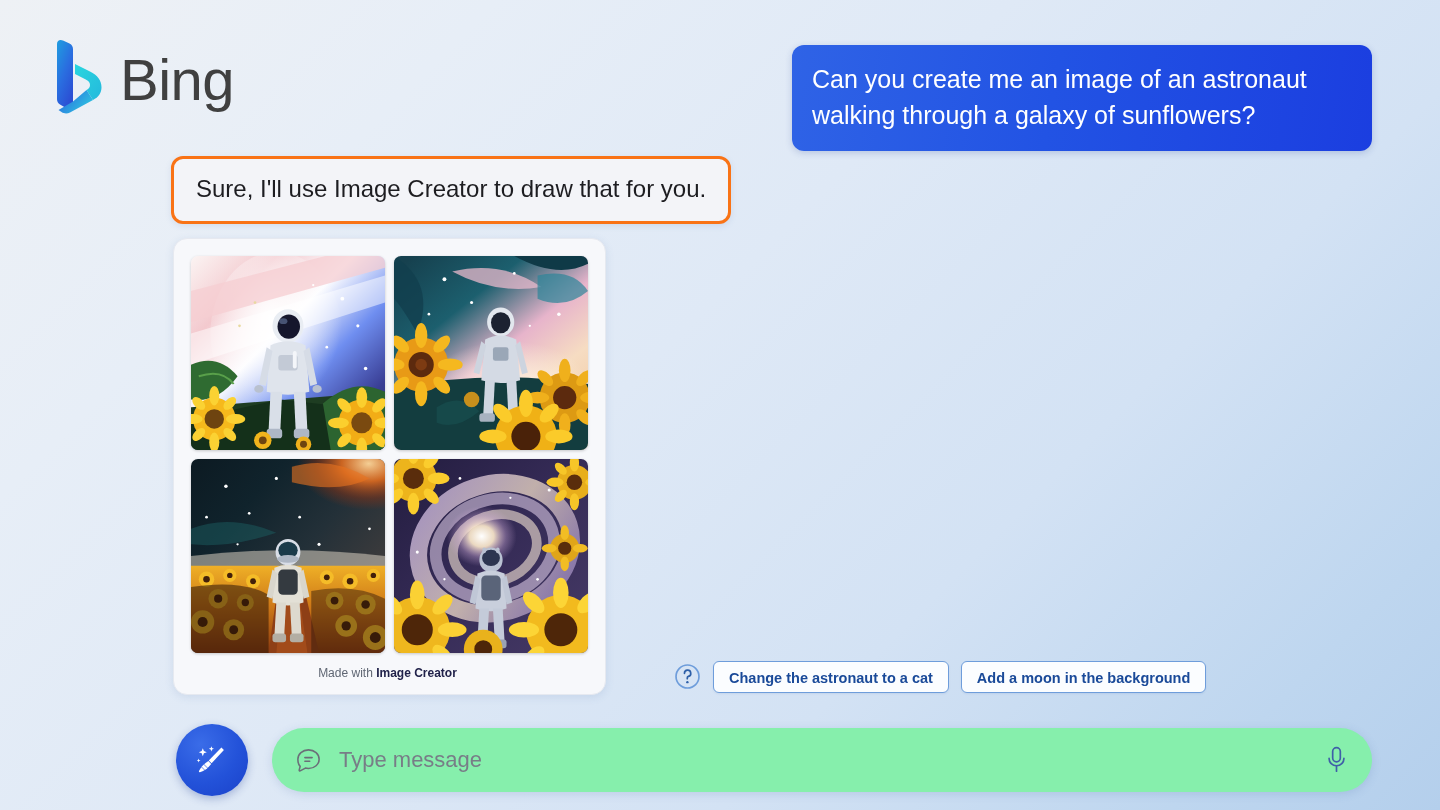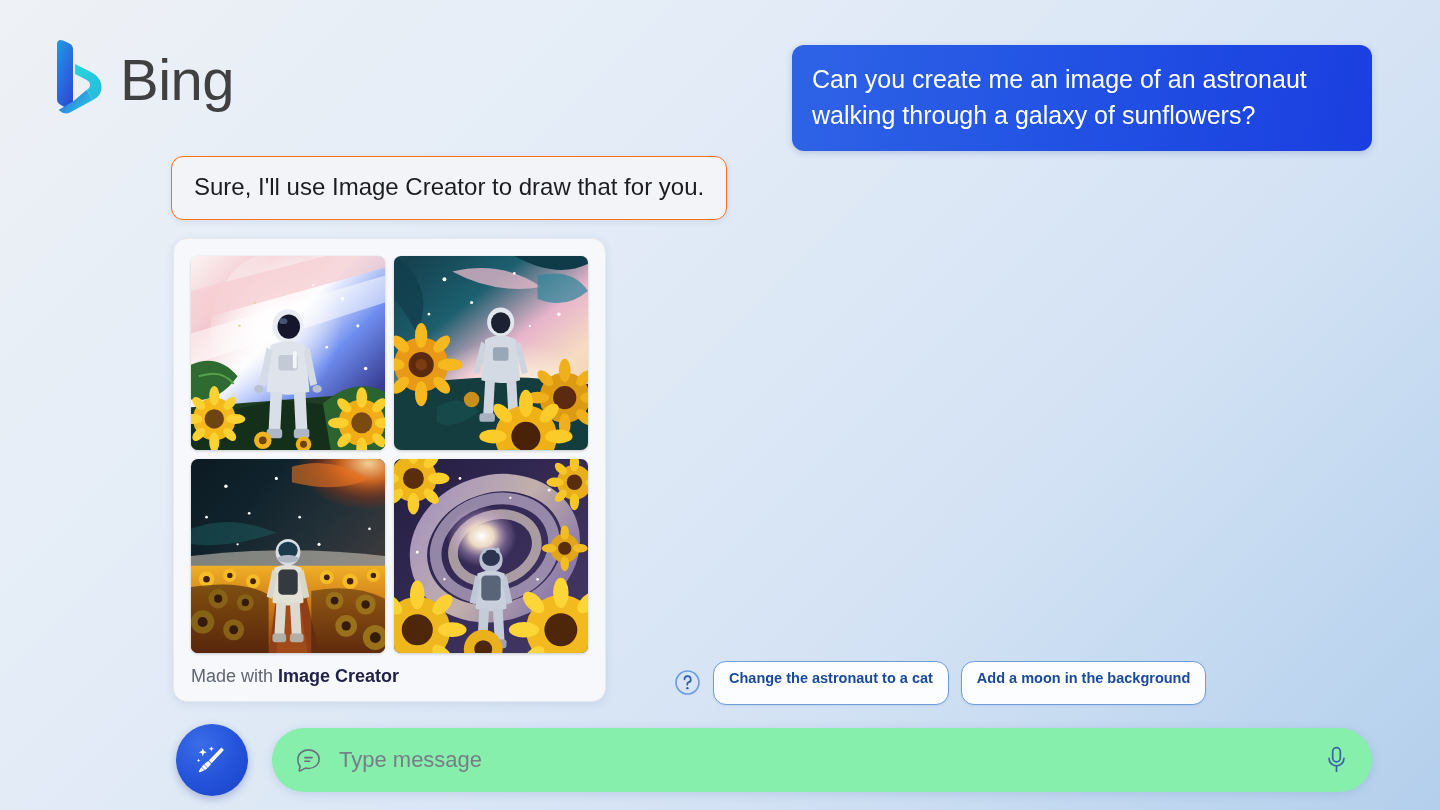--- a/index.html
+++ b/index.html
@@ -61,21 +61,21 @@
     line-height: 36px;
     font-weight: 400;
   }
 
   
   .bot-bubble {
     position: absolute;
     left: 171px;
     top: 156px;
     background: #f3f4f8;
-    border: 1px solid #f97316;
+    border: 3px solid #f97316;
     border-radius: 12px;
     padding: 14px 22px 16px 22px;
     box-shadow: 0 2px 6px rgba(80,110,170,0.13);
   }
   .bot-bubble-text {
     color: #1d1d21;
     font-size: 24px;
     line-height: 32px;
   }
 
@@ -101,23 +101,23 @@
     aspect-ratio: 1 / 1;
     border-radius: 7px;
     overflow: hidden;
     position: relative;
     cursor: pointer;
     box-shadow: 0 1px 3px rgba(0,0,0,0.2);
   }
   .thumb svg { display: block; width: 100%; height: 100%; }
 
   .card-caption {
-    text-align: left;
+    text-align: center;
     padding: 13px 4px 4px 0;
-    font-size: 18px;
+    font-size: 12px;
     color: #5f6673;
     white-space: nowrap;
   }
   .card-caption .strong {
     color: #21224a;
     font-weight: 700;
   }
 
   
   .chips-row {
@@ -129,25 +129,25 @@
     gap: 12px;
   }
   .help-icon {
     width: 27px; height: 27px;
     flex: 0 0 auto;
     display: block;
   }
   .chip {
     background: #fbfdff;
     border: 1px solid #6e9ddb;
-    border-radius: 13px;
+    border-radius: 6px;
     color: #1a4a99;
     font-size: 14.5px;
     font-weight: 700;
-    padding: 9px 15px 18px 15px;
+    padding: 9px 15px 6px 15px;
     line-height: 1;
     white-space: nowrap;
     cursor: pointer;
     box-shadow: 0 1px 2px rgba(60,100,170,0.10);
   }
 
   
   .new-topic-btn {
     position: absolute;
     left: 176px;

